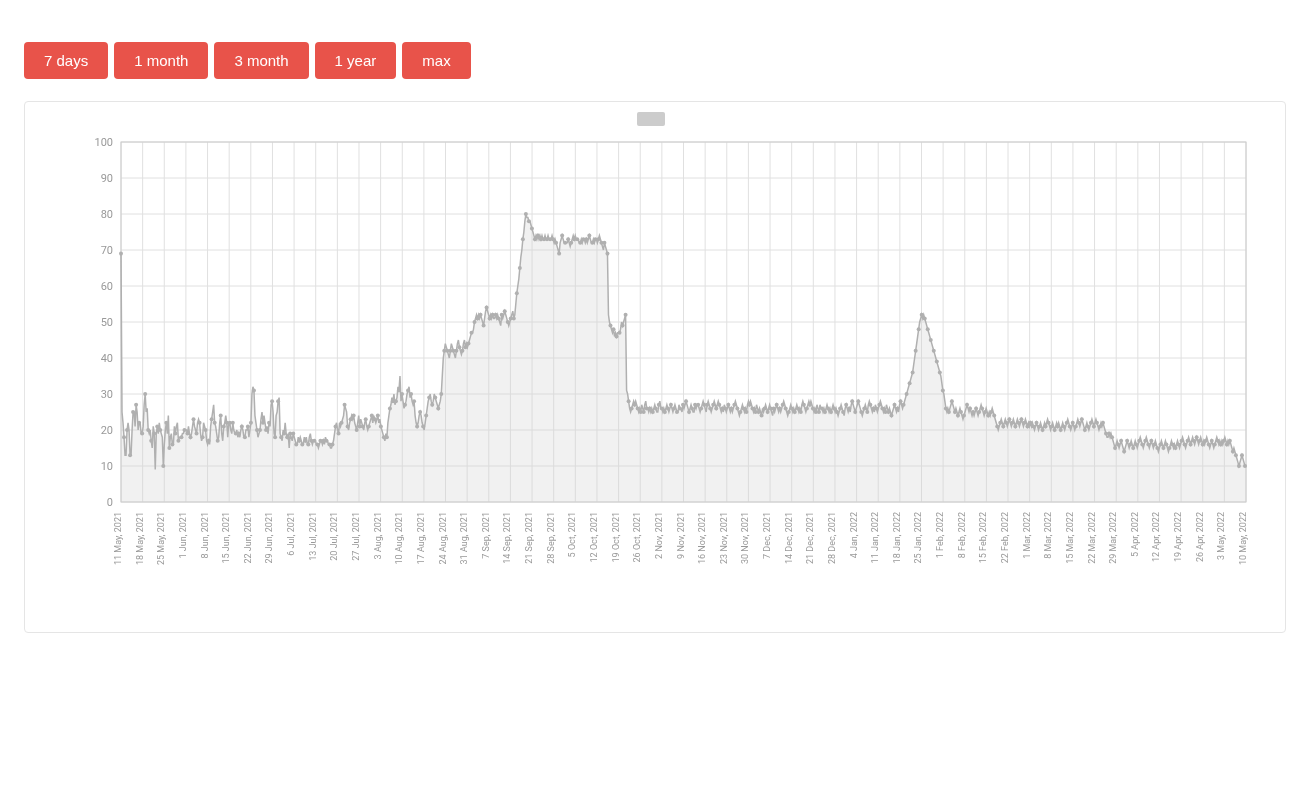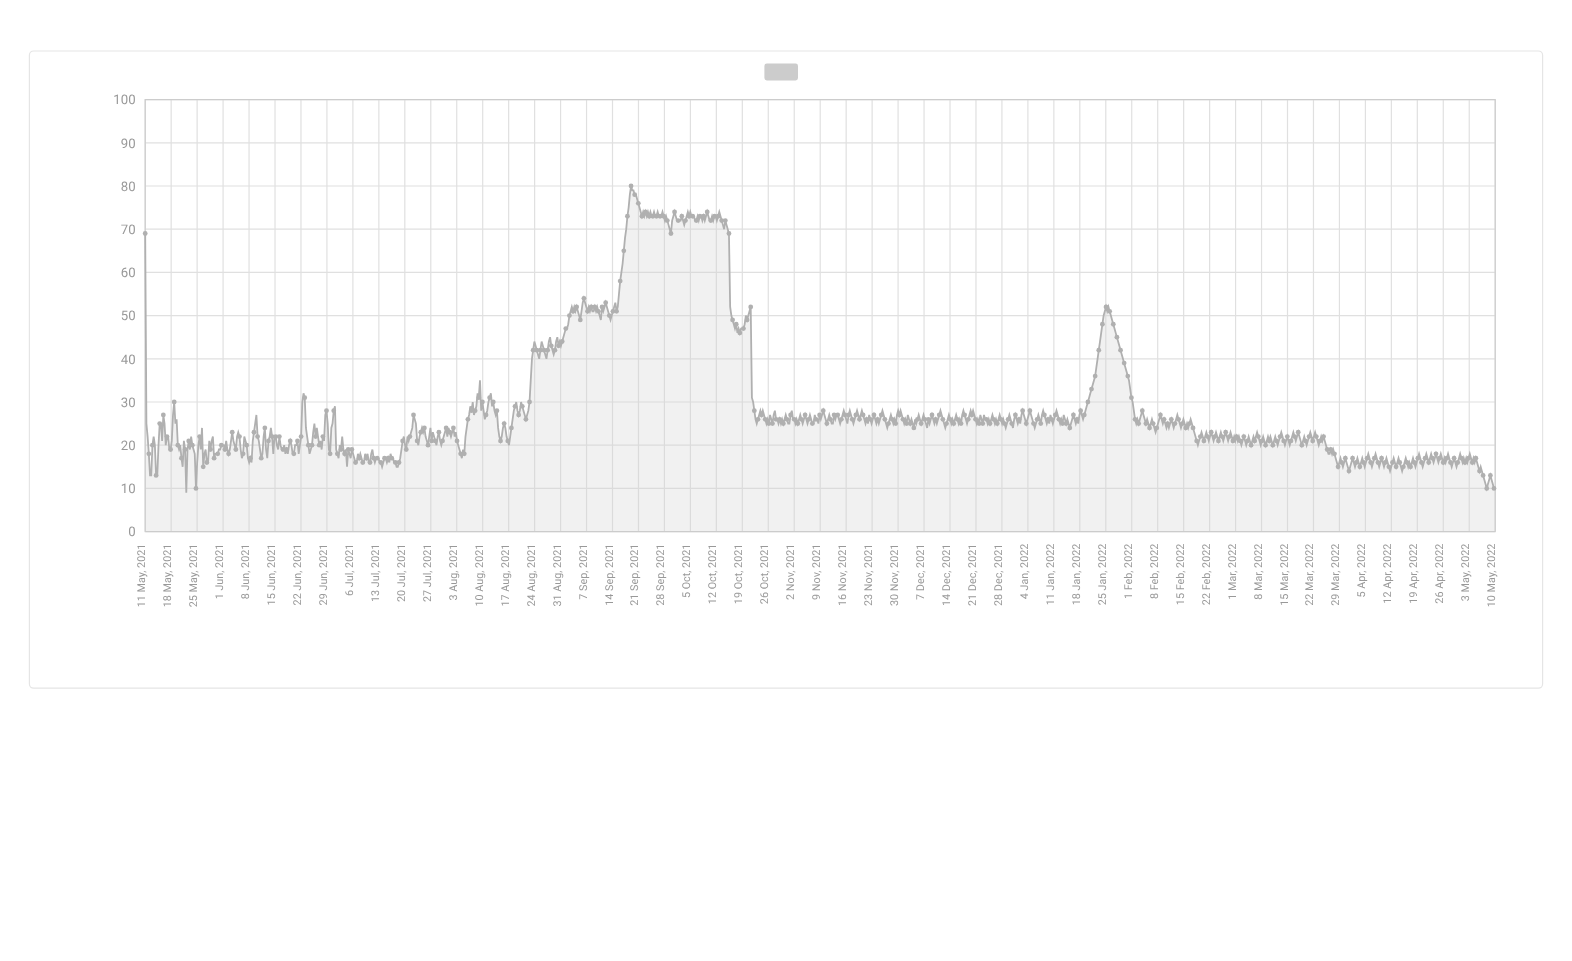--- a/index.html
+++ b/index.html
@@ -90,20 +90,28 @@
       height: 100%;
     }
   </style>
 </head>
 <body>
 
 <div class="page-container">
   <h1 class="page-title"></h1>
   <p class="page-description"></p>
 
+  <div class="filter-buttons">
+
+  <button class="filter-btn">7 days</button>
+      <button class="filter-btn">1 month</button>
+      <button class="filter-btn">3 month</button>
+      <button class="filter-btn">1 year</button>
+      <button class="filter-btn">max</button>
+    </div>
 
   <div class="chart-wrapper">
     <div class="chart-legend">
       <span class="legend-swatch"></span>
       <span></span>
     </div>
     <div class="chart-area">
       <div class="y-axis-label"></div>
       <div class="chart-content">
         <div class="chart-svg-container">

